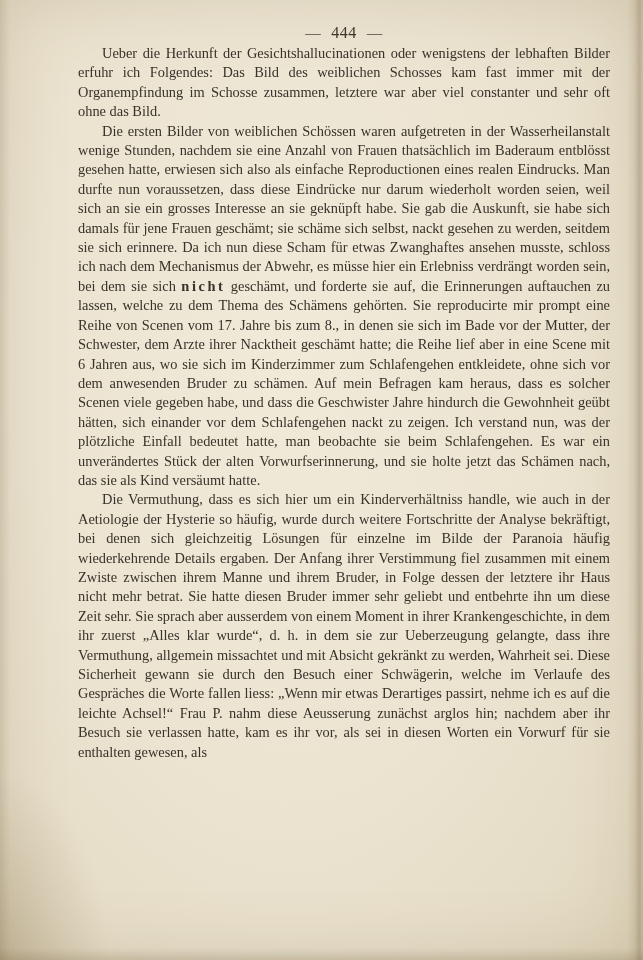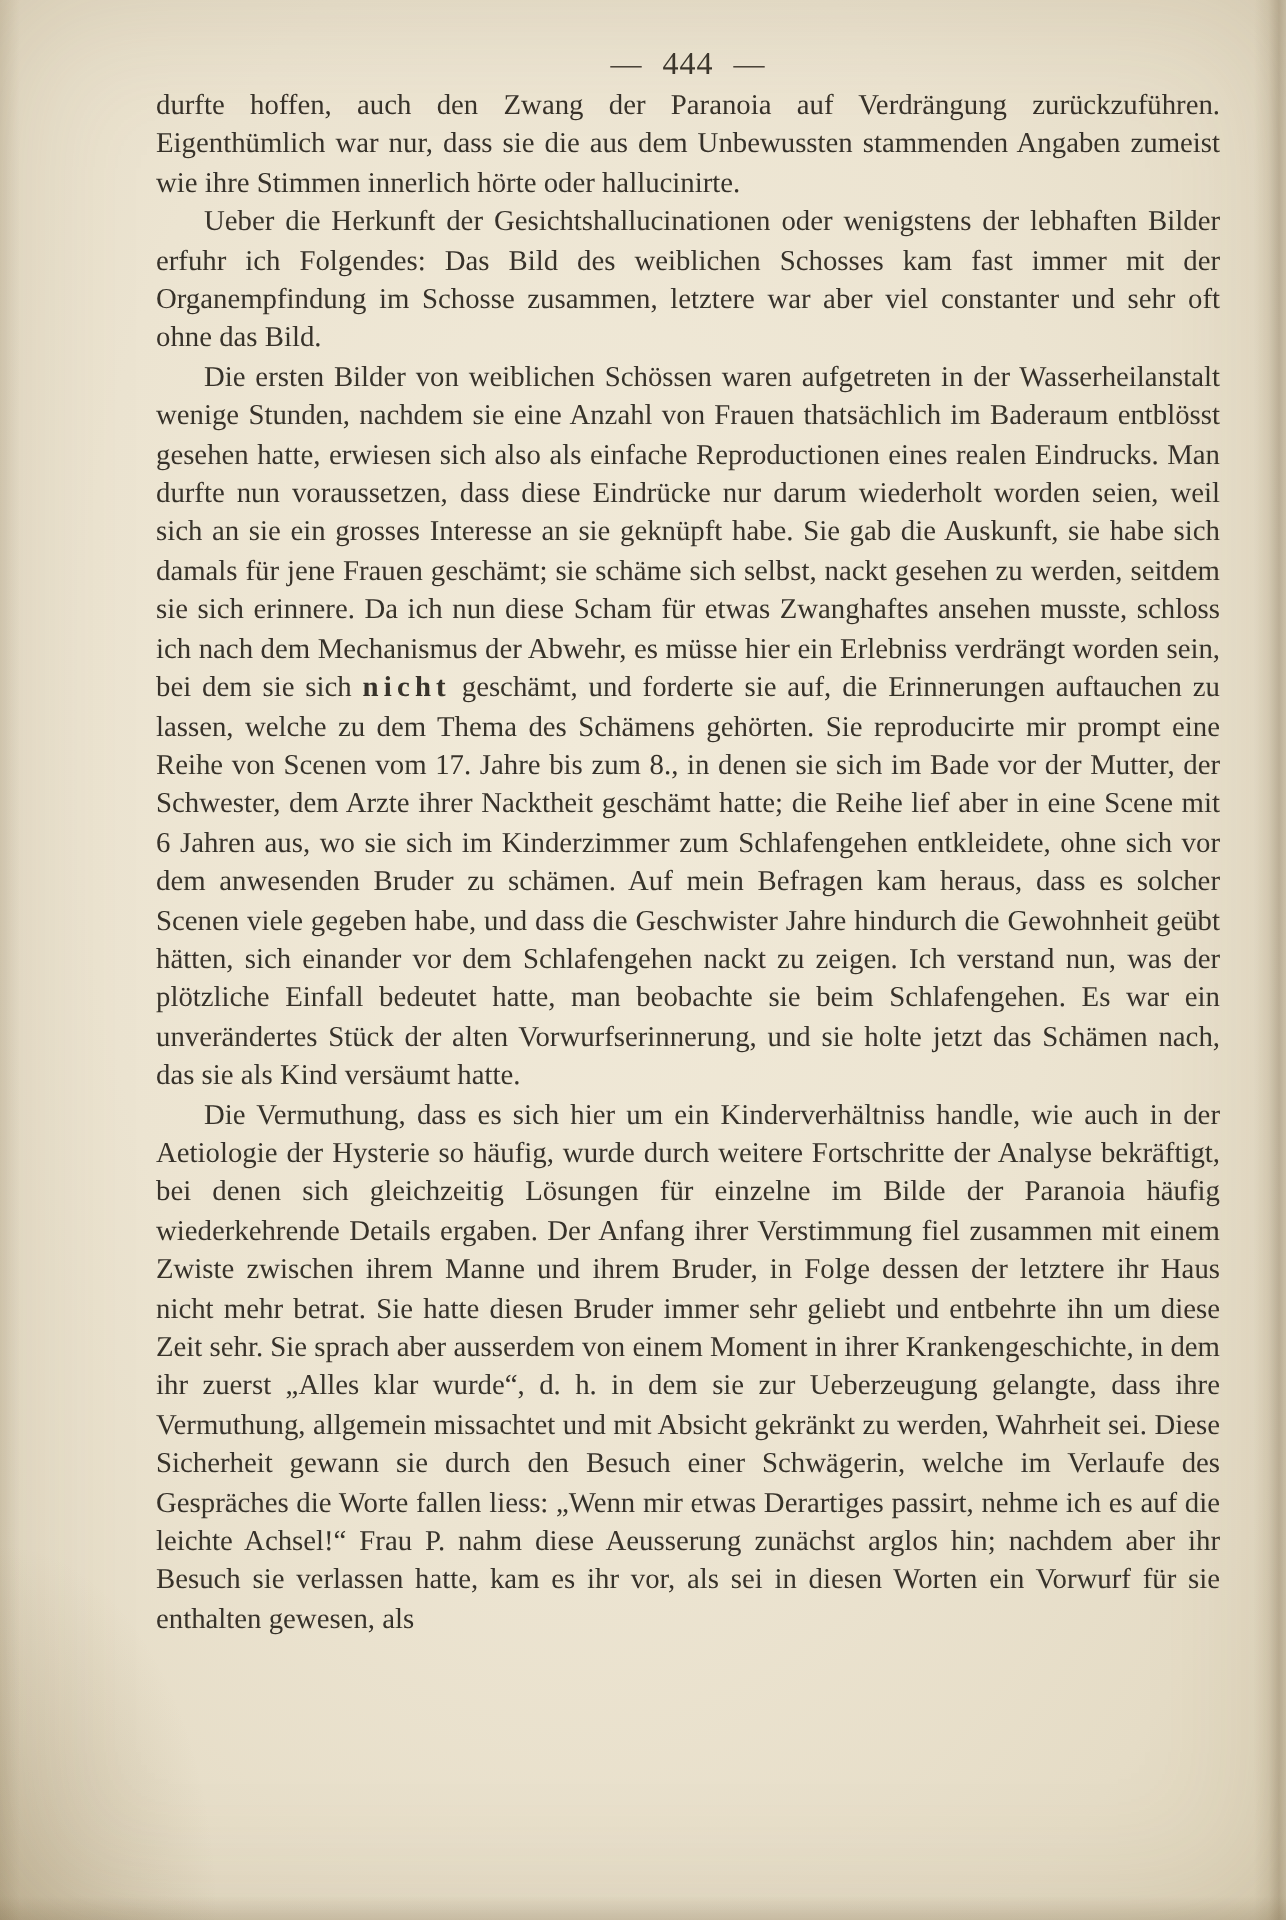--- a/index.html
+++ b/index.html
@@ -109,21 +109,20 @@
 </head>
 <body>
 
 <div class="page">
 
   <div class="page-header">
     <span class="dash">—</span><span class="num">444</span><span class="dash">—</span>
   </div>
 
   <div class="text-block">
-    <p>durfte hoffen, auch den Zwang der Paranoia auf Verdrängung zurückzuführen. Eigenthümlich war nur, dass sie die aus dem Unbewussten stammenden Angaben zumeist wie ihre Stimmen innerlich hörte oder hallucinirte.</p>
     <p class="indent">Ueber die Herkunft der Gesichtshallucinationen oder wenigstens der lebhaften Bilder erfuhr ich Folgendes: Das Bild des weiblichen Schosses kam fast immer mit der Organempfindung im Schosse zusammen, letztere war aber viel constanter und sehr oft ohne das Bild.</p>
     <p class="indent"><span>Die ersten Bilder von weiblichen Schössen waren aufgetreten in der Wasserheilanstalt wenige Stunden, nachdem sie eine Anzahl von Frauen thatsächlich im Baderaum entblösst gesehen hatte, erwiesen sich also als einfache Reproductionen eines realen Eindrucks. Man durfte nun voraussetzen, dass diese Eindrücke nur darum wiederholt worden seien, weil sich an sie ein grosses Interesse an sie geknüpft habe. Sie gab die Auskunft, sie habe sich damals für jene Frauen geschämt; sie schäme sich selbst, nackt gesehen zu werden, seitdem sie sich erinnere. Da ich nun diese Scham für etwas Zwanghaftes ansehen musste, schloss ich nach dem Mechanismus der Abwehr, es müsse hier ein Erlebniss verdrängt worden sein, bei dem sie sich </span><span class="spaced">nicht</span><span> geschämt, und forderte sie auf, die Erinnerungen auftauchen zu lassen, welche zu dem Thema des Schämens gehörten. Sie reproducirte mir prompt eine Reihe von Scenen vom 17. Jahre bis zum 8., in denen sie sich im Bade vor der Mutter, der Schwester, dem Arzte ihrer Nacktheit geschämt hatte; die Reihe lief aber in eine Scene mit 6 Jahren aus, wo sie sich im Kinderzimmer zum Schlafengehen entkleidete, ohne sich vor dem anwesenden Bruder zu schämen. Auf mein Befragen kam heraus, dass es solcher Scenen viele gegeben habe, und dass die Geschwister Jahre hindurch die Gewohnheit geübt hätten, sich einander vor dem Schlafengehen nackt zu zeigen. Ich verstand nun, was der plötzliche Einfall bedeutet hatte, man beobachte sie beim Schlafengehen. Es war ein unverändertes Stück der alten Vorwurfserinnerung, und sie holte jetzt das Schämen nach, das sie als Kind versäumt hatte.</span></p>
     <p class="indent">Die Vermuthung, dass es sich hier um ein Kinderverhältniss handle, wie auch in der Aetiologie der Hysterie so häufig, wurde durch weitere Fortschritte der Analyse bekräftigt, bei denen sich gleichzeitig Lösungen für einzelne im Bilde der Paranoia häufig wiederkehrende Details ergaben. Der Anfang ihrer Verstimmung fiel zusammen mit einem Zwiste zwischen ihrem Manne und ihrem Bruder, in Folge dessen der letztere ihr Haus nicht mehr betrat. Sie hatte diesen Bruder immer sehr geliebt und entbehrte ihn um diese Zeit sehr. Sie sprach aber ausserdem von einem Moment in ihrer Krankengeschichte, in dem ihr zuerst „Alles klar wurde“, d. h. in dem sie zur Ueberzeugung gelangte, dass ihre Vermuthung, allgemein missachtet und mit Absicht gekränkt zu werden, Wahrheit sei. Diese Sicherheit gewann sie durch den Besuch einer Schwägerin, welche im Verlaufe des Gespräches die Worte fallen liess: „Wenn mir etwas Derartiges passirt, nehme ich es auf die leichte Achsel!“ Frau P. nahm diese Aeusserung zunächst arglos hin; nachdem aber ihr Besuch sie verlassen hatte, kam es ihr vor, als sei in diesen Worten ein Vorwurf für sie enthalten gewesen, als</p>
   </div>
 
   <div class="corner-shade"></div>
   <div class="left-edge-shade"></div>
   <div class="vignette"></div>
 
 </div>

